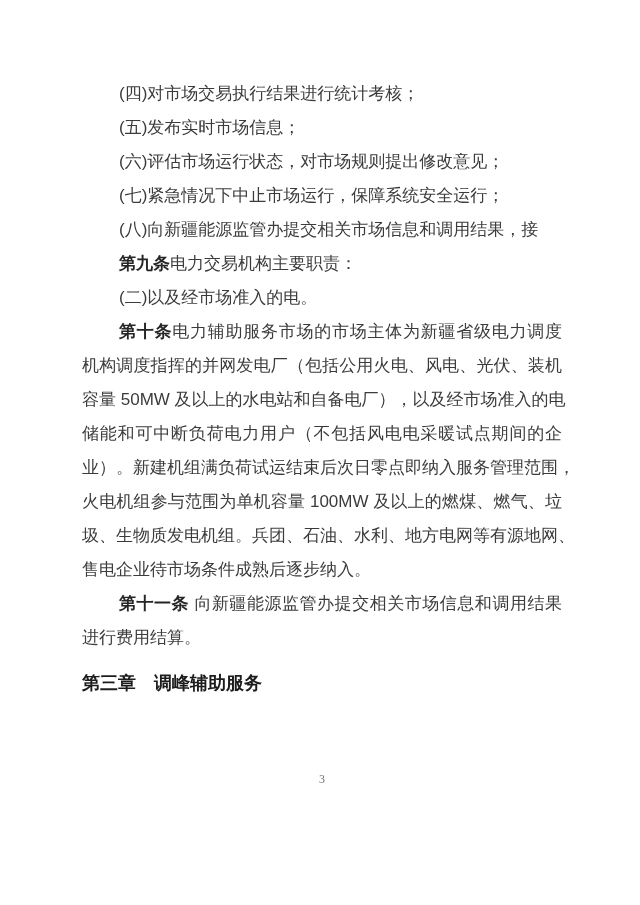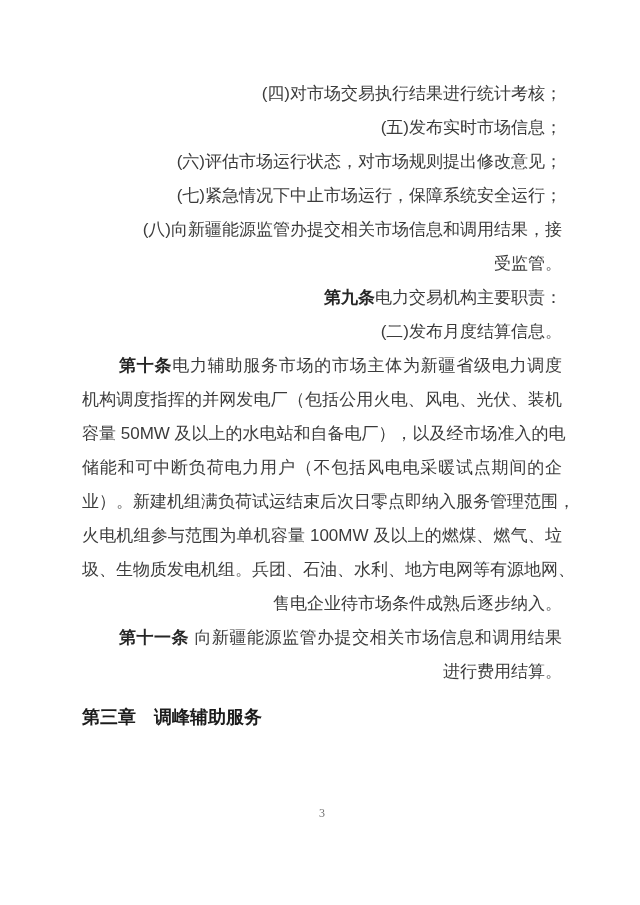--- a/index.html
+++ b/index.html
@@ -16,21 +16,20 @@
     padding: 77px 0 0 82px;
     width: 640px;
   }
   .ln {
     margin: 0;
     width: 480px;
     font-size: 17px;
     line-height: 34px;
     white-space: nowrap;
     font-weight: 400;
-    text-align: right;
   }
   
   .jl { text-align: justify; text-align-last: justify; }
   
   .item { margin-left: 37px; width: 443px; }
   
   .ind { text-indent: 37px; }
   .art { font-weight: 700; color: var(--bold_ink, #262626); font-family: Liberation Serif, serif; }
   .chapter {
     margin: 10px 0 0 0;
@@ -55,25 +54,24 @@
 </head>
 <body>
 
 <div class="doc">
 
   <p class="ln item">(四)对市场交易执行结果进行统计考核；</p>
   <p class="ln item">(五)发布实时市场信息；</p>
   <p class="ln item">(六)评估市场运行状态，对市场规则提出修改意见；</p>
   <p class="ln item">(七)紧急情况下中止市场运行，保障系统安全运行；</p>
   <p class="ln item">(八)向新疆能源监管办提交相关市场信息和调用结果，接</p>
-  <p class="ln item">受监管。</p>
 
   <p class="ln item"><b class="art">第九条</b><span>电力交易机构主要职责：</span></p>
 
-  <p class="ln item">(二)发布月度结算信息。</p>
+  <p class="ln item">(二)以及经市场准入的电。</p>
 
   <p class="ln ind jl"><b class="art">第十条</b><span>电力辅助服务市场的市场主体为新疆省级电力调度</span></p>
 
   <p class="ln jl">机构调度指挥的并网发电厂（包括公用火电、风电、光伏、装机</p>
   <p class="ln jl">容量 50MW 及以上的水电站和自备电厂），以及经市场准入的电</p>
   <p class="ln jl">储能和可中断负荷电力用户（不包括风电电采暖试点期间的企</p>
   <p class="ln jl">业）。新建机组满负荷试运结束后次日零点即纳入服务管理范围，</p>
   <p class="ln jl">火电机组参与范围为单机容量 100MW 及以上的燃煤、燃气、垃</p>
   <p class="ln jl">圾、生物质发电机组。兵团、石油、水利、地方电网等有源地网、</p>
   <p class="ln">售电企业待市场条件成熟后逐步纳入。</p>

